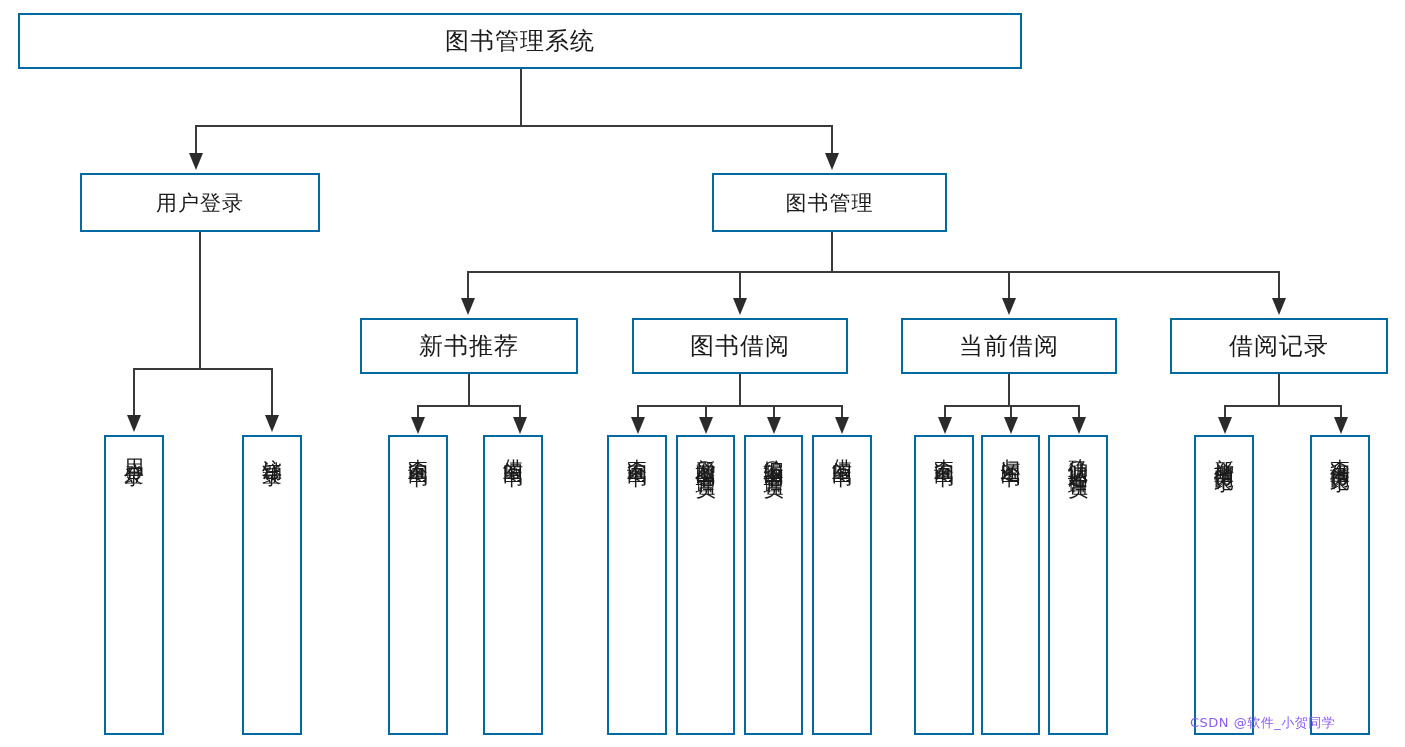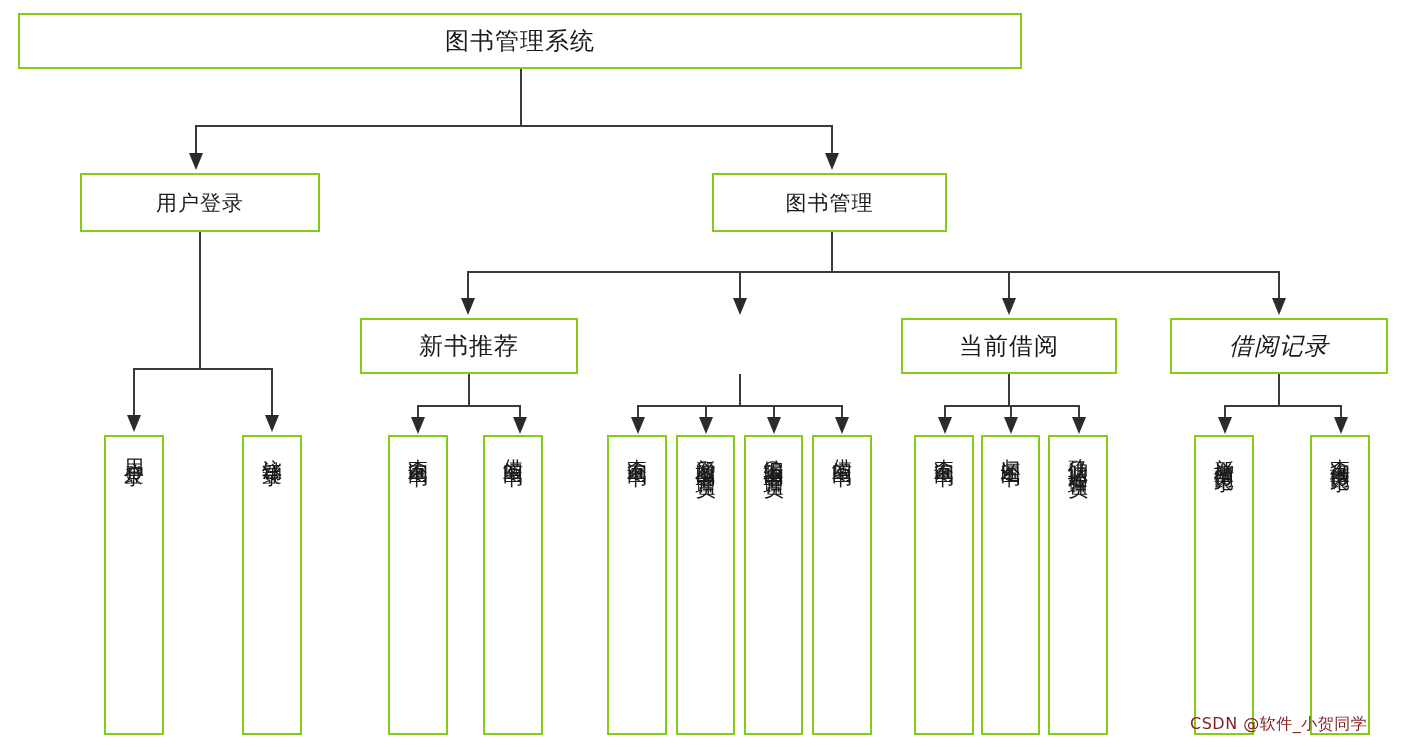--- a/index.html
+++ b/index.html
@@ -15,21 +15,21 @@
     height:747px;
     background:#ffffff;
     overflow:hidden;
   }
 
   
   .node{
     position:absolute;
     box-sizing:border-box;
     background:#ffffff;
-    border:2px solid #84cc16;
+    border:2px solid #0369a1;
     display:flex;
     align-items:center;
     justify-content:center;
     text-align:center;
   }
   .node.root{
     font-size:24px;
     letter-spacing:1px;
   }
   .node.lvl2{
@@ -72,22 +72,22 @@
     position:absolute;
     width:0;height:0;
     border-left:7px solid transparent;
     border-right:7px solid transparent;
     border-top:17px solid #2b2b2b;
   }
 
   
   .watermark{
     position:absolute;
-    font-size:16px;
-    color:#7f1d1d;
+    font-size:13px;
+    color:#8b5cf6;
     white-space:nowrap;
     letter-spacing:0.5px;
     pointer-events:none;
   }
 </style>
 </head>
 <body>
 
 <div id="canvas">
 
@@ -130,24 +130,27 @@
 
   <div class="vline" style="left:1008px;top:271px;height:28px;"></div>
   <div class="arrow" style="left:1002px;top:298px;"></div>
 
   <div class="vline" style="left:1278px;top:271px;height:28px;"></div>
   <div class="arrow" style="left:1272px;top:298px;"></div>
 
   <div class="node lvl3" style="left:360px;top:318px;width:218px;height:56px;">
     <span>新书推荐</span>
   </div>
+  <div class="node lvl3" style="left:632px;top:318px;width:216px;height:56px;">
+    <span>图书借阅</span>
+  </div>
   <div class="node lvl3" style="left:901px;top:318px;width:216px;height:56px;">
     <span>当前借阅</span>
   </div>
-  <div class="node lvl3" style="left:1170px;top:318px;width:218px;height:56px;font-style:italic;">
+  <div class="node lvl3" style="left:1170px;top:318px;width:218px;height:56px;">
     <span>借阅记录</span>
   </div>
 
   <div class="vline" style="left:468px;top:374px;height:32px;"></div>
   <div class="hline" style="left:417px;top:405px;width:103px;"></div>
   <div class="vline" style="left:417px;top:405px;height:13px;"></div>
   <div class="arrow" style="left:411px;top:417px;"></div>
   <div class="vline" style="left:519px;top:405px;height:13px;"></div>
   <div class="arrow" style="left:513px;top:417px;"></div>
 

